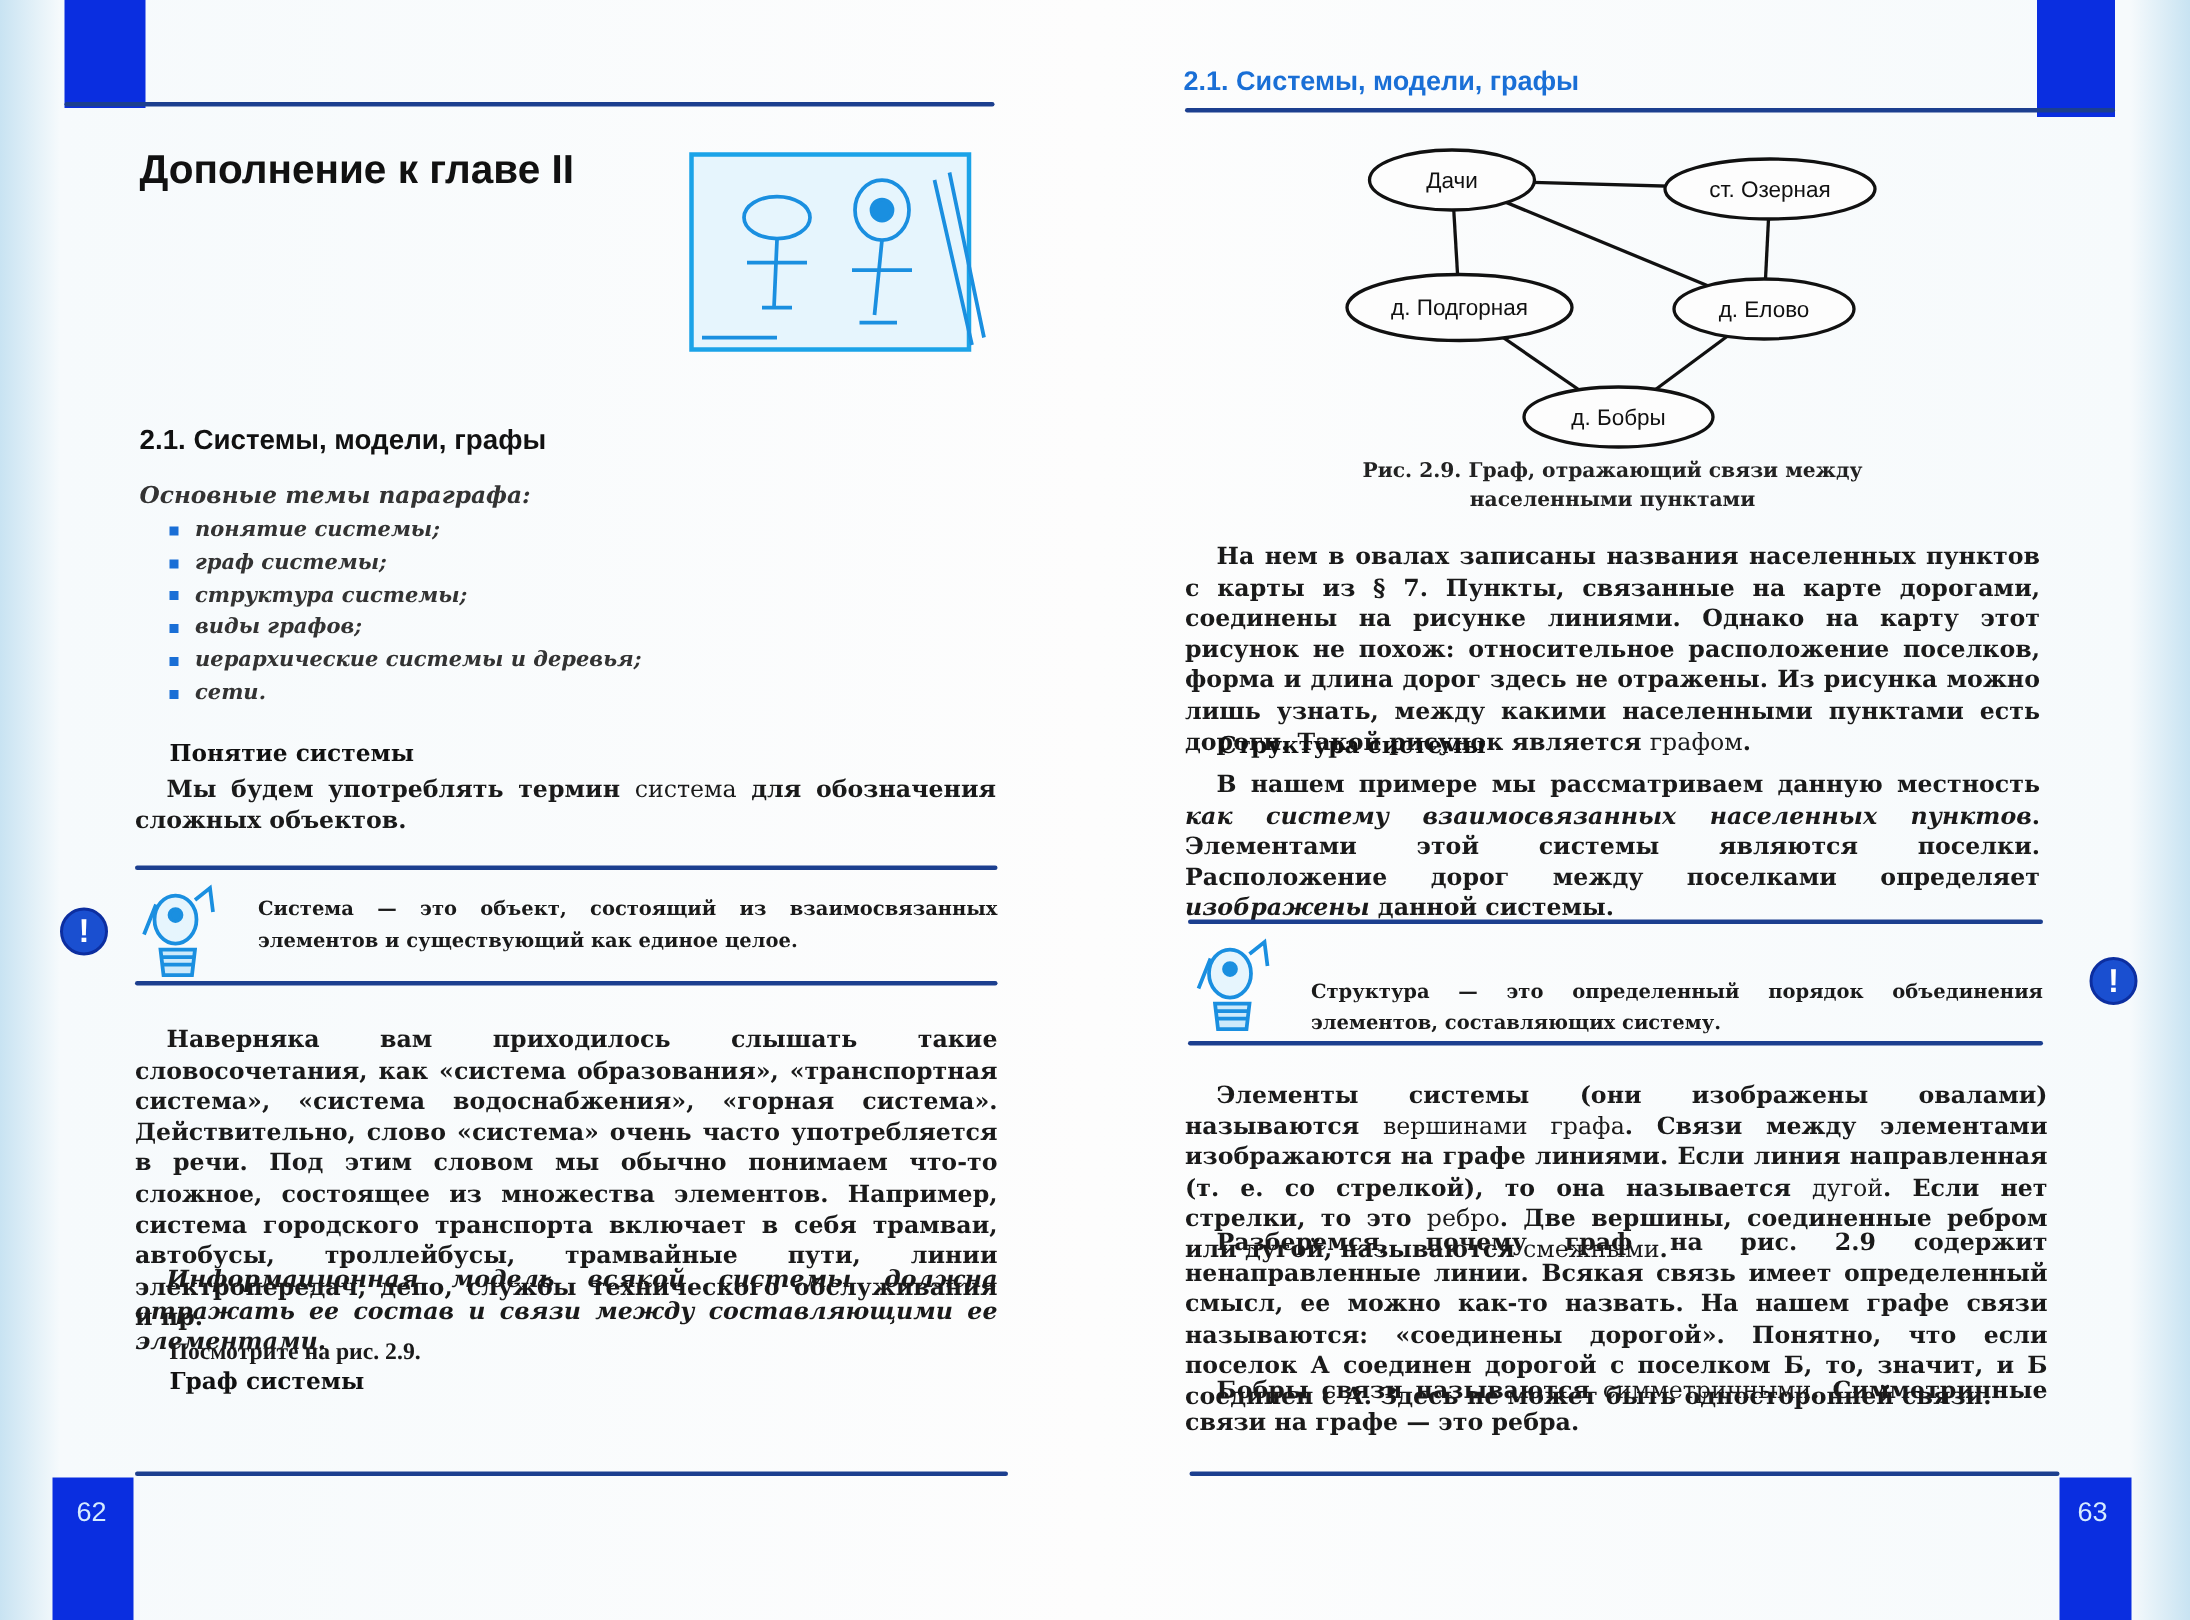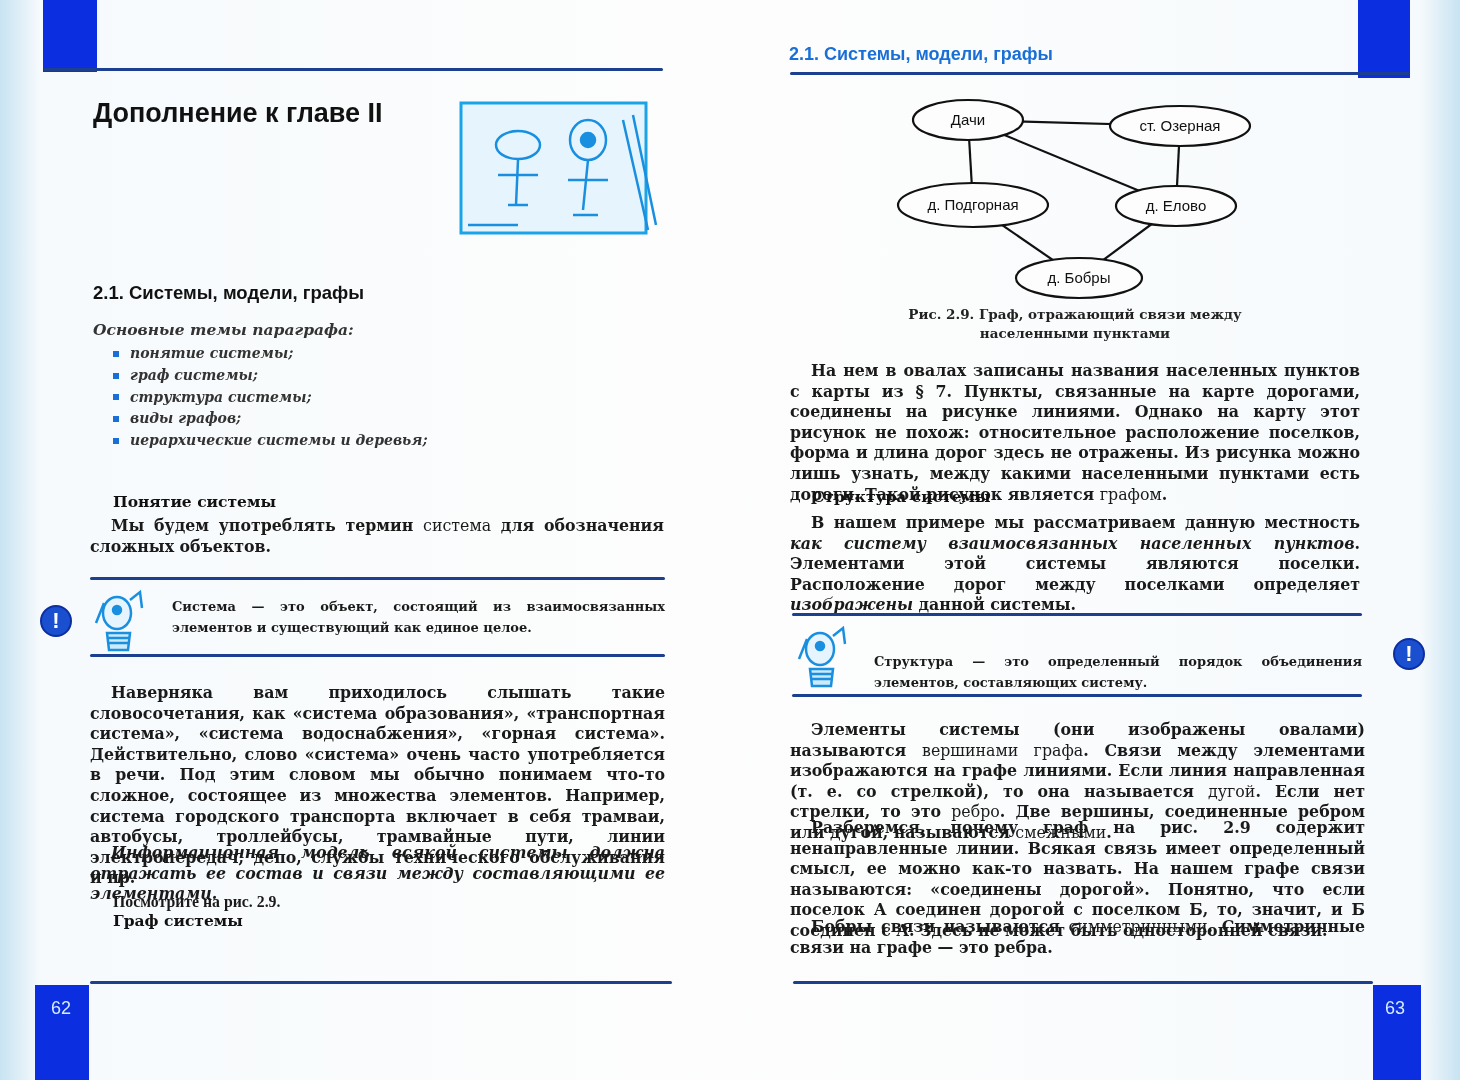--- a/index.html
+++ b/index.html
@@ -95,20 +95,24 @@
         <span class="bullet"></span>
         <span>структура системы;</span>
       </li>
     <li>
         <span class="bullet"></span>
         <span>виды графов;</span>
       </li>
     <li>
         <span class="bullet"></span>
         <span>иерархические системы и деревья;</span>
+      </li>
+    <li>
+        <span class="bullet"></span>
+        <span>сети.</span>
       </li>
   </ul>
 
   <div class="sub-h" style="left:113px; top:492px;">Понятие системы</div>
   <div class="para" style="left:90px; top:516px; width:574px;"><span class="indent"></span><span>Мы будем употреблять термин </span><b>система</b><span> для обозначения сложных объектов.</span></div>
 
   <div class="rule" style="left:90px; top:577px; width:575px;"></div>
   <div class="excl" style="left:40px; top:605px;">
       <span>!</span>
     </div>

